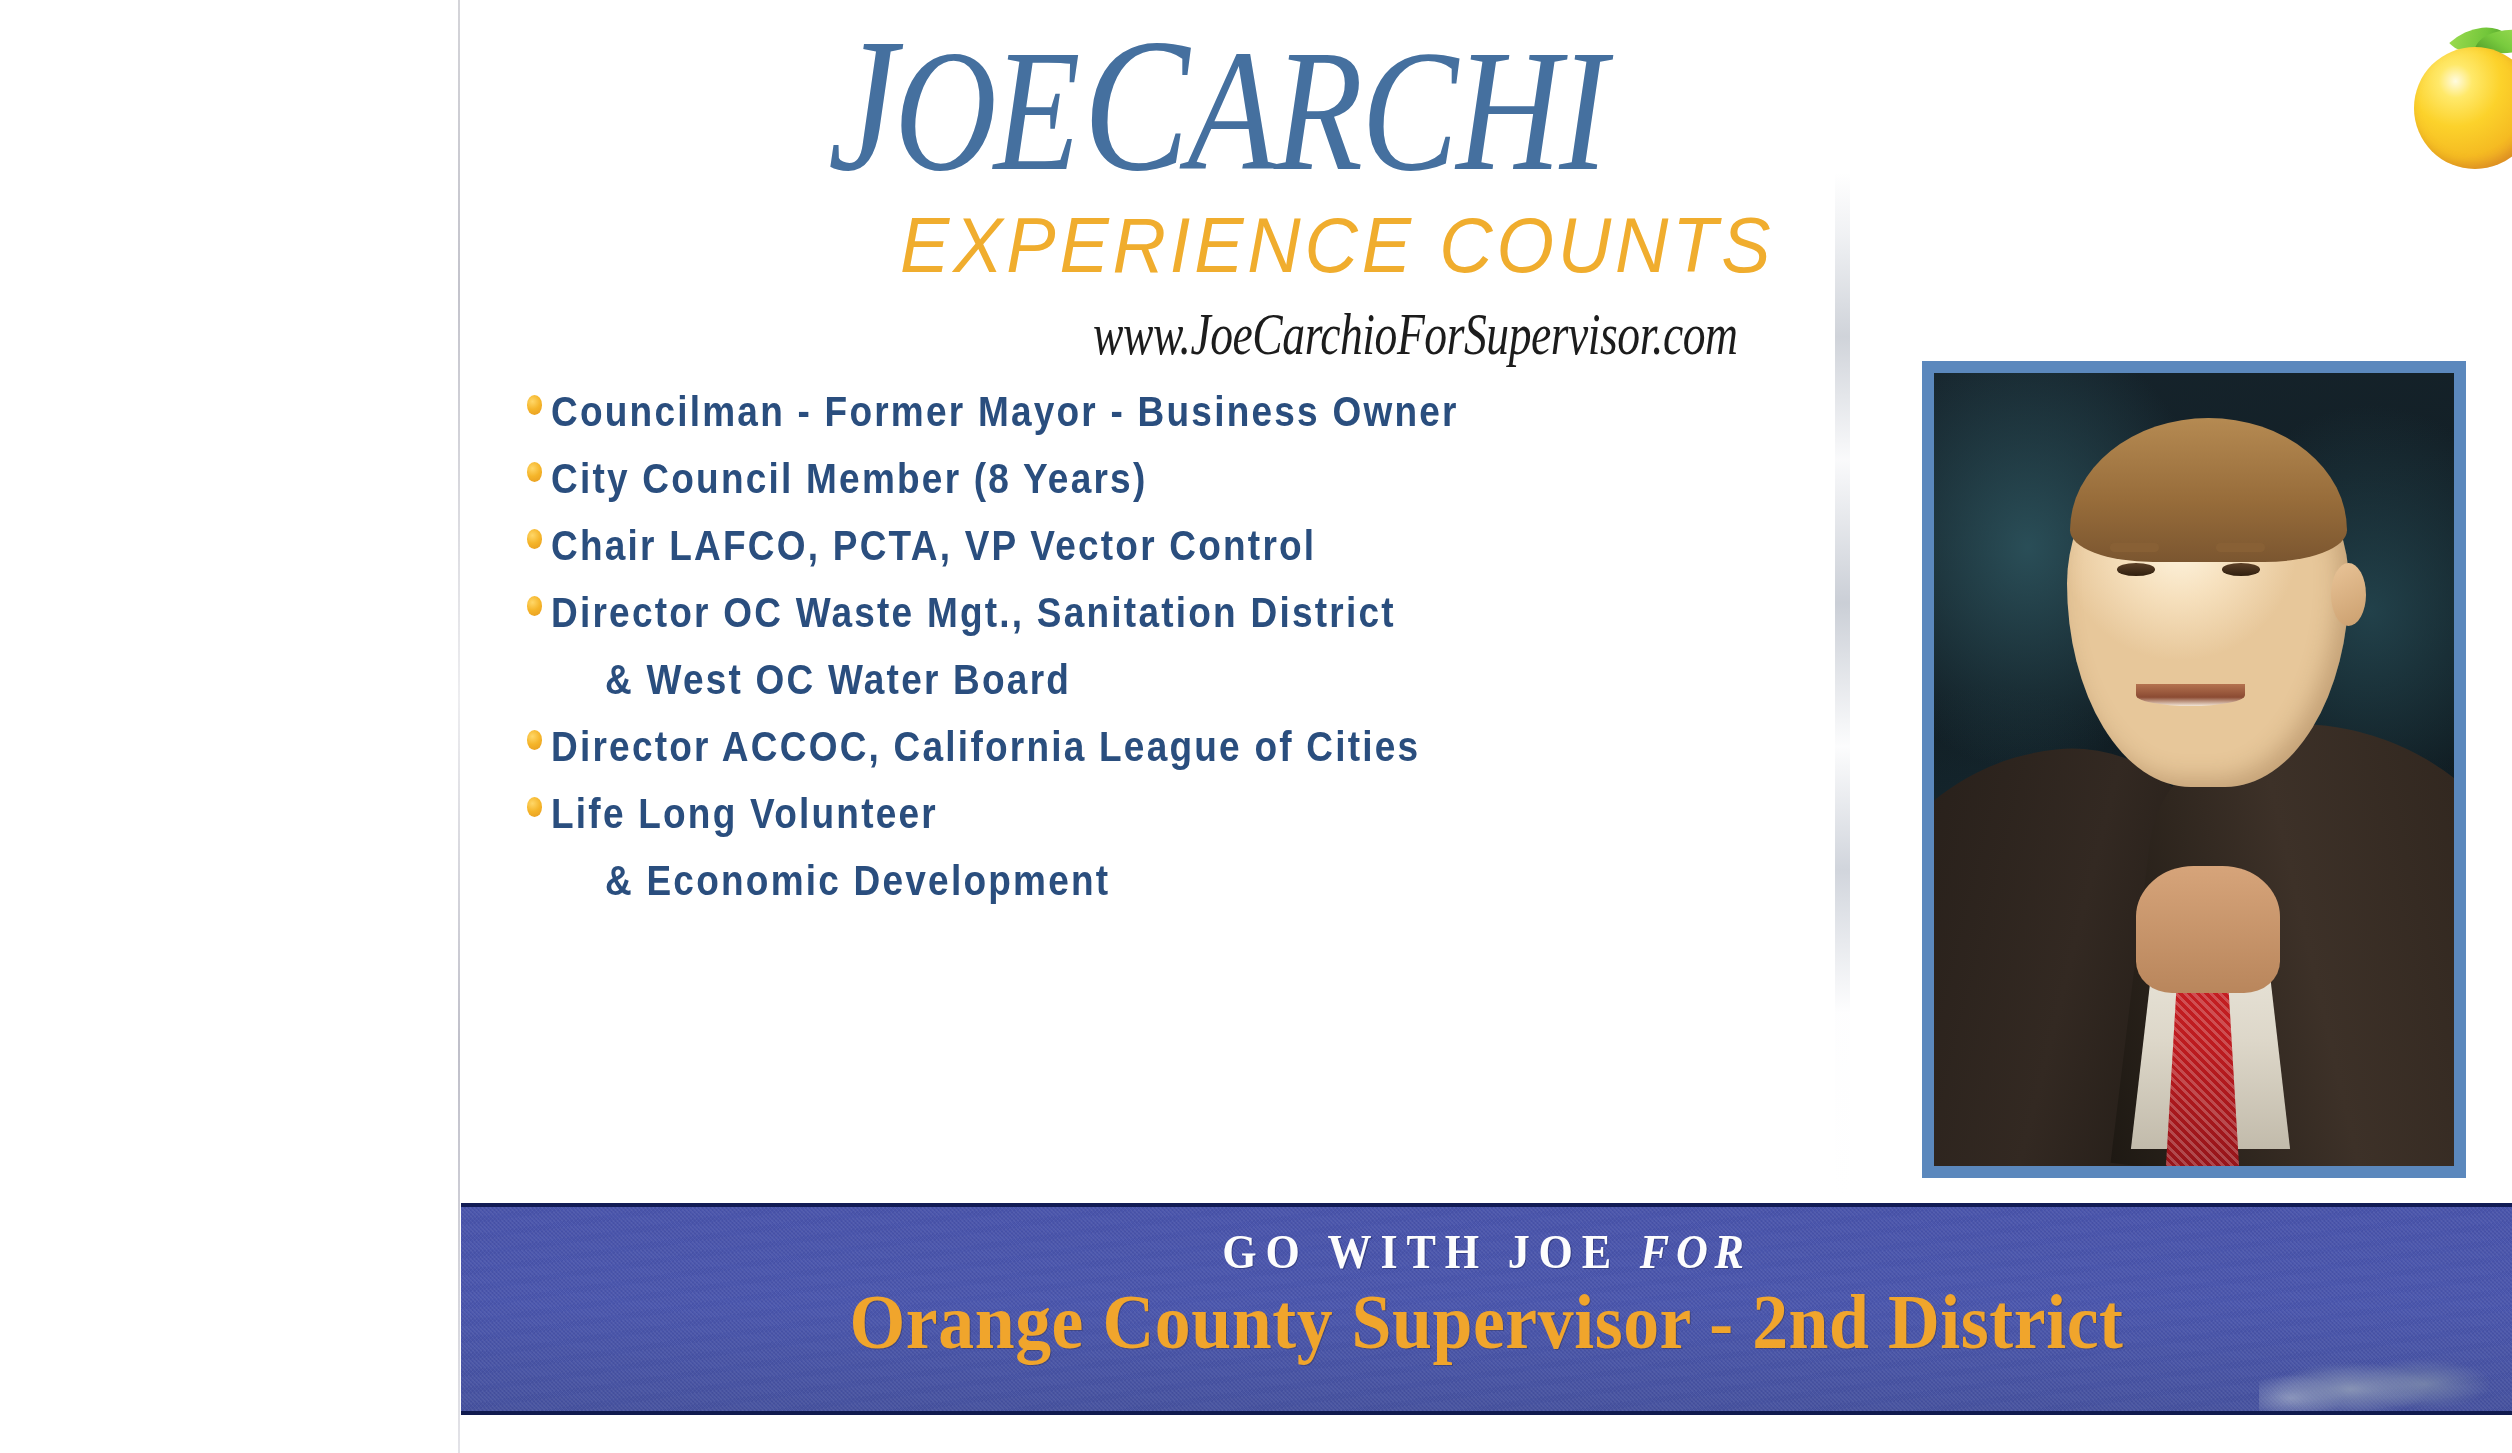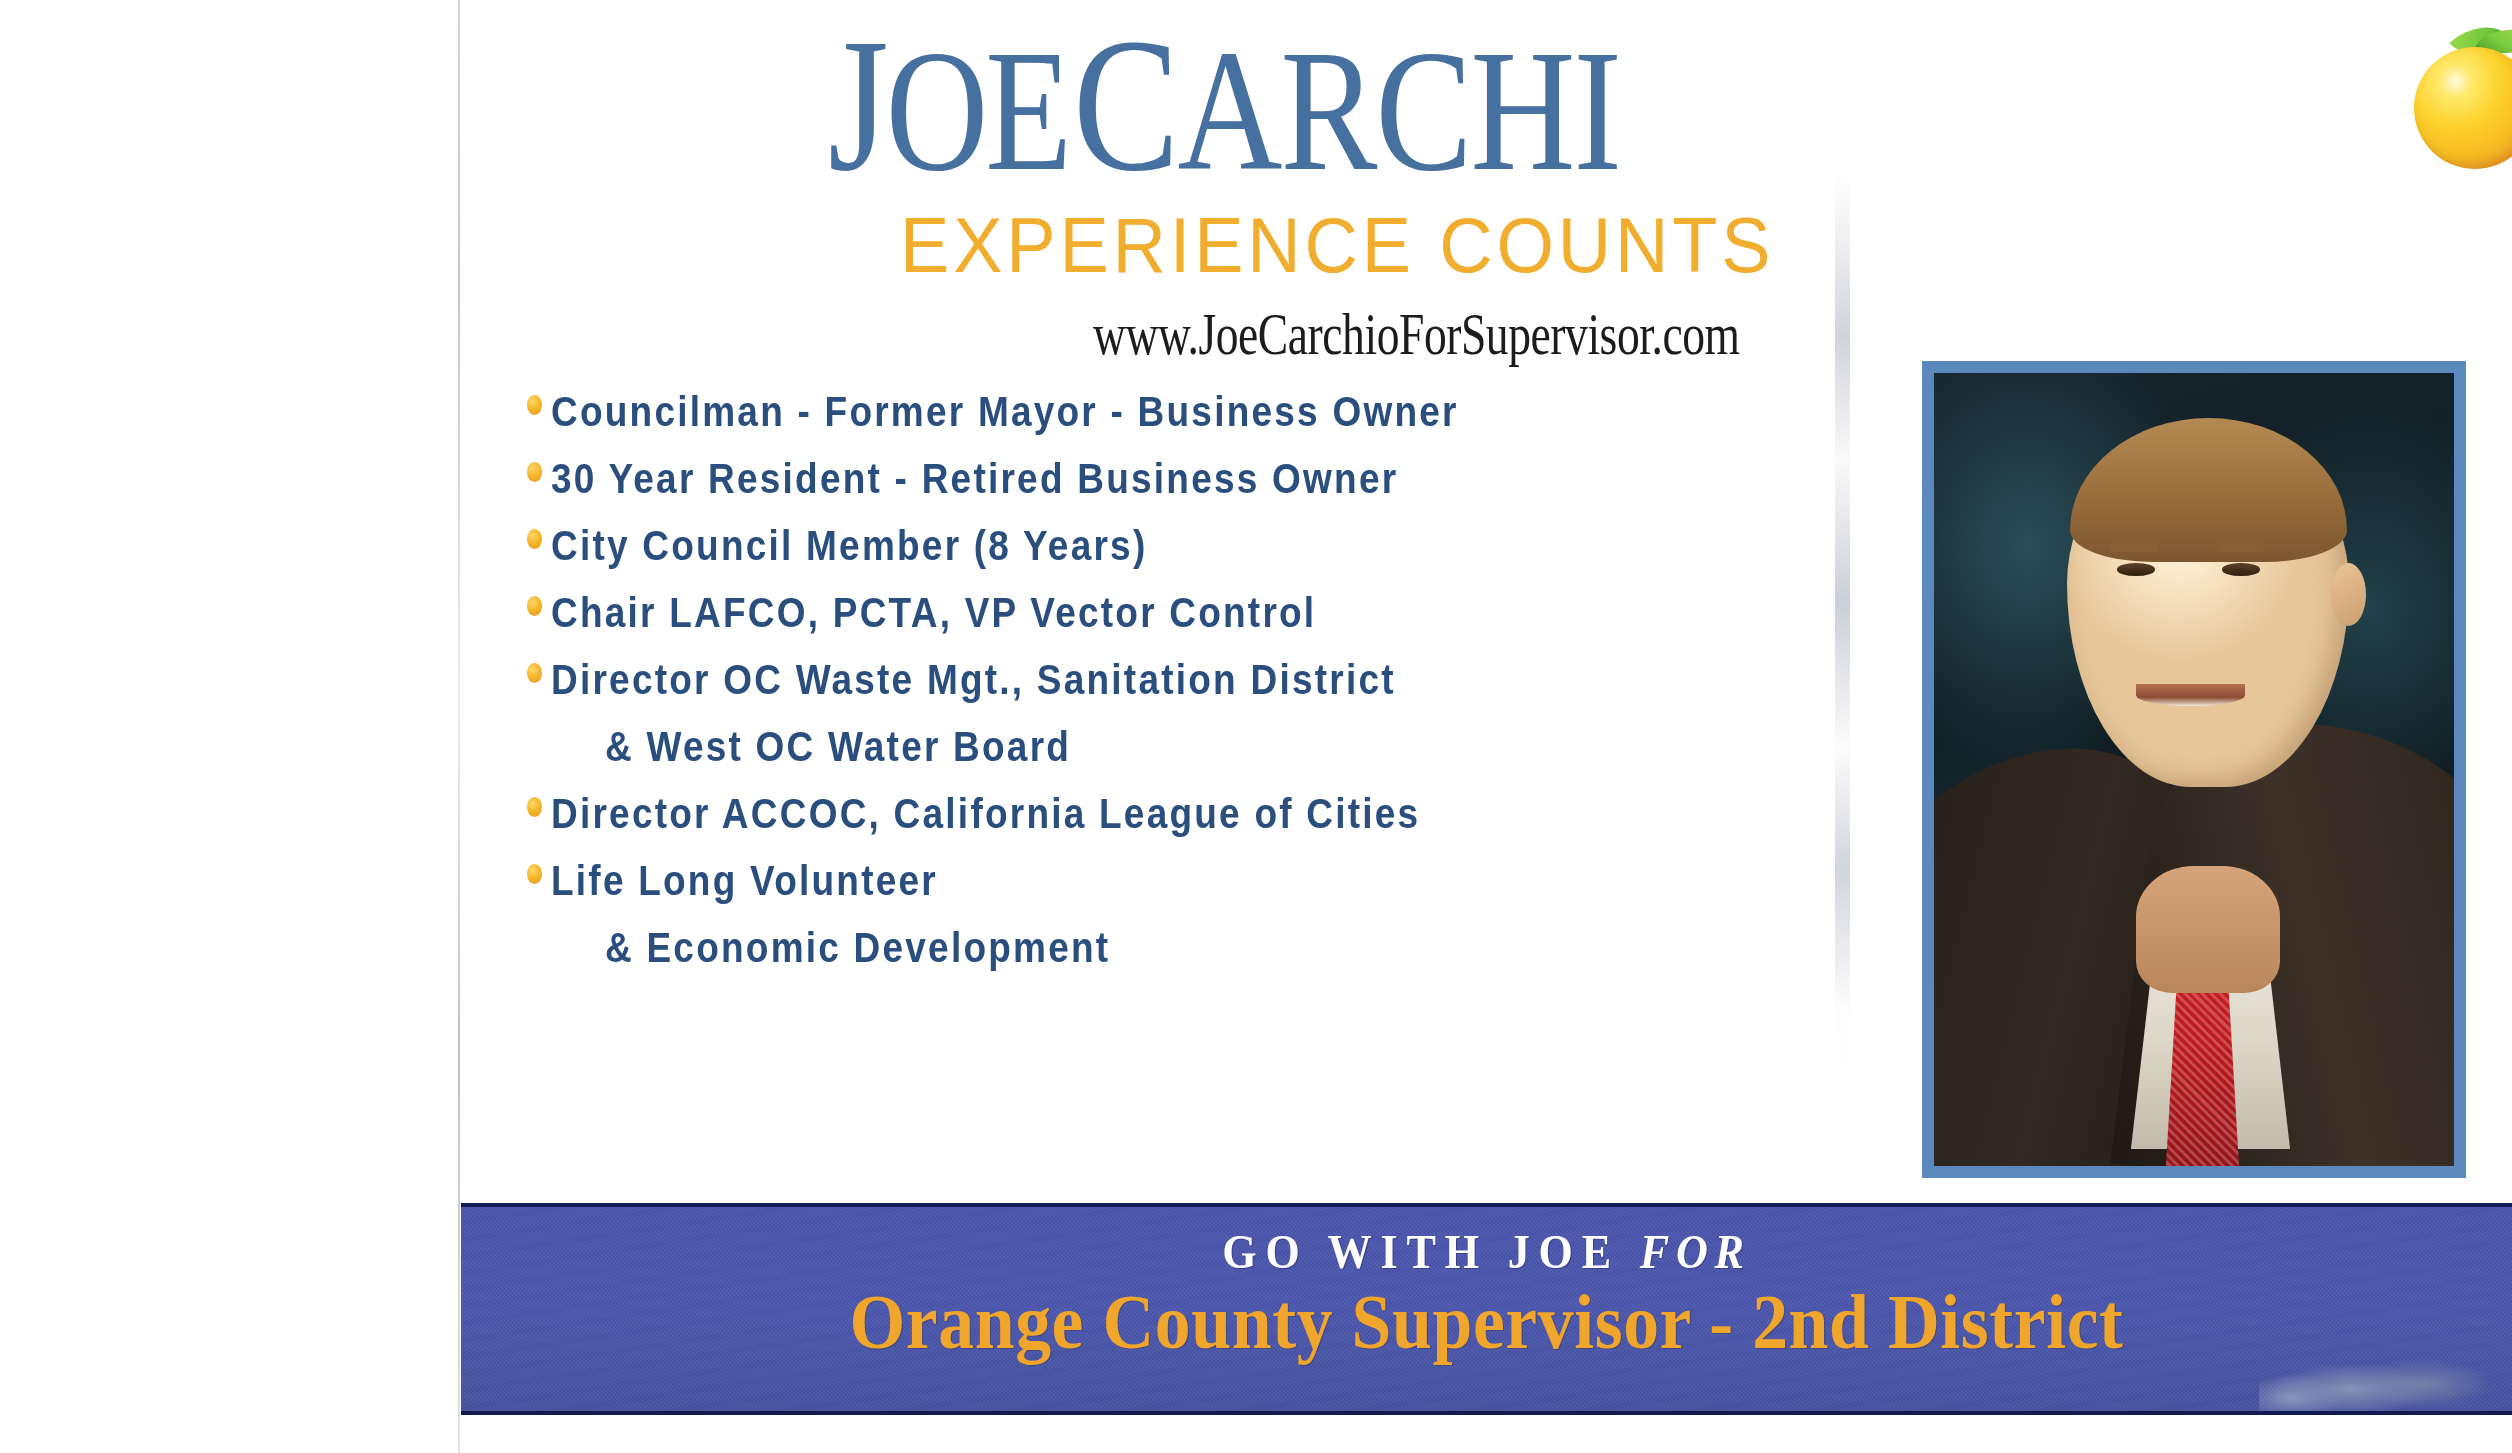--- a/index.html
+++ b/index.html
@@ -61,20 +61,21 @@
     background: #ffffff;
   }
 
   
   #logo-block {
     position: absolute;
     top: 0px;
     left: 0px;
     width: 2040px;
     height: 368px;
+    font-style: italic;
   }
   #name-line {
     position: absolute;
     top: 4.6px;
     left: 368px;
     width: 1507px;
     height: 190px;
     display: flex;
     align-items: flex-end;
     justify-content: flex-start;
@@ -424,24 +425,20 @@
     </div>
 
     <div id="tagline">EXPERIENCE COUNTS</div>
     <div id="website">www.JoeCarchioForSupervisor.com</div>
   </div>
 
   <div id="bullets">
       <div class="bullet-row">
         <span class="bullet-dot"></span>
         <span class="bullet-text">Councilman - Former Mayor - Business Owner</span>
-      </div>
-      <div class="bullet-row">
-        <span class="bullet-dot"></span>
-        <span class="bullet-text">30 Year Resident - Retired Business Owner</span>
       </div>
       <div class="bullet-row">
         <span class="bullet-dot"></span>
         <span class="bullet-text">City Council Member (8 Years)</span>
       </div>
       <div class="bullet-row">
         <span class="bullet-dot"></span>
         <span class="bullet-text">Chair LAFCO, PCTA, VP Vector Control</span>
       </div>
       <div class="bullet-row">

